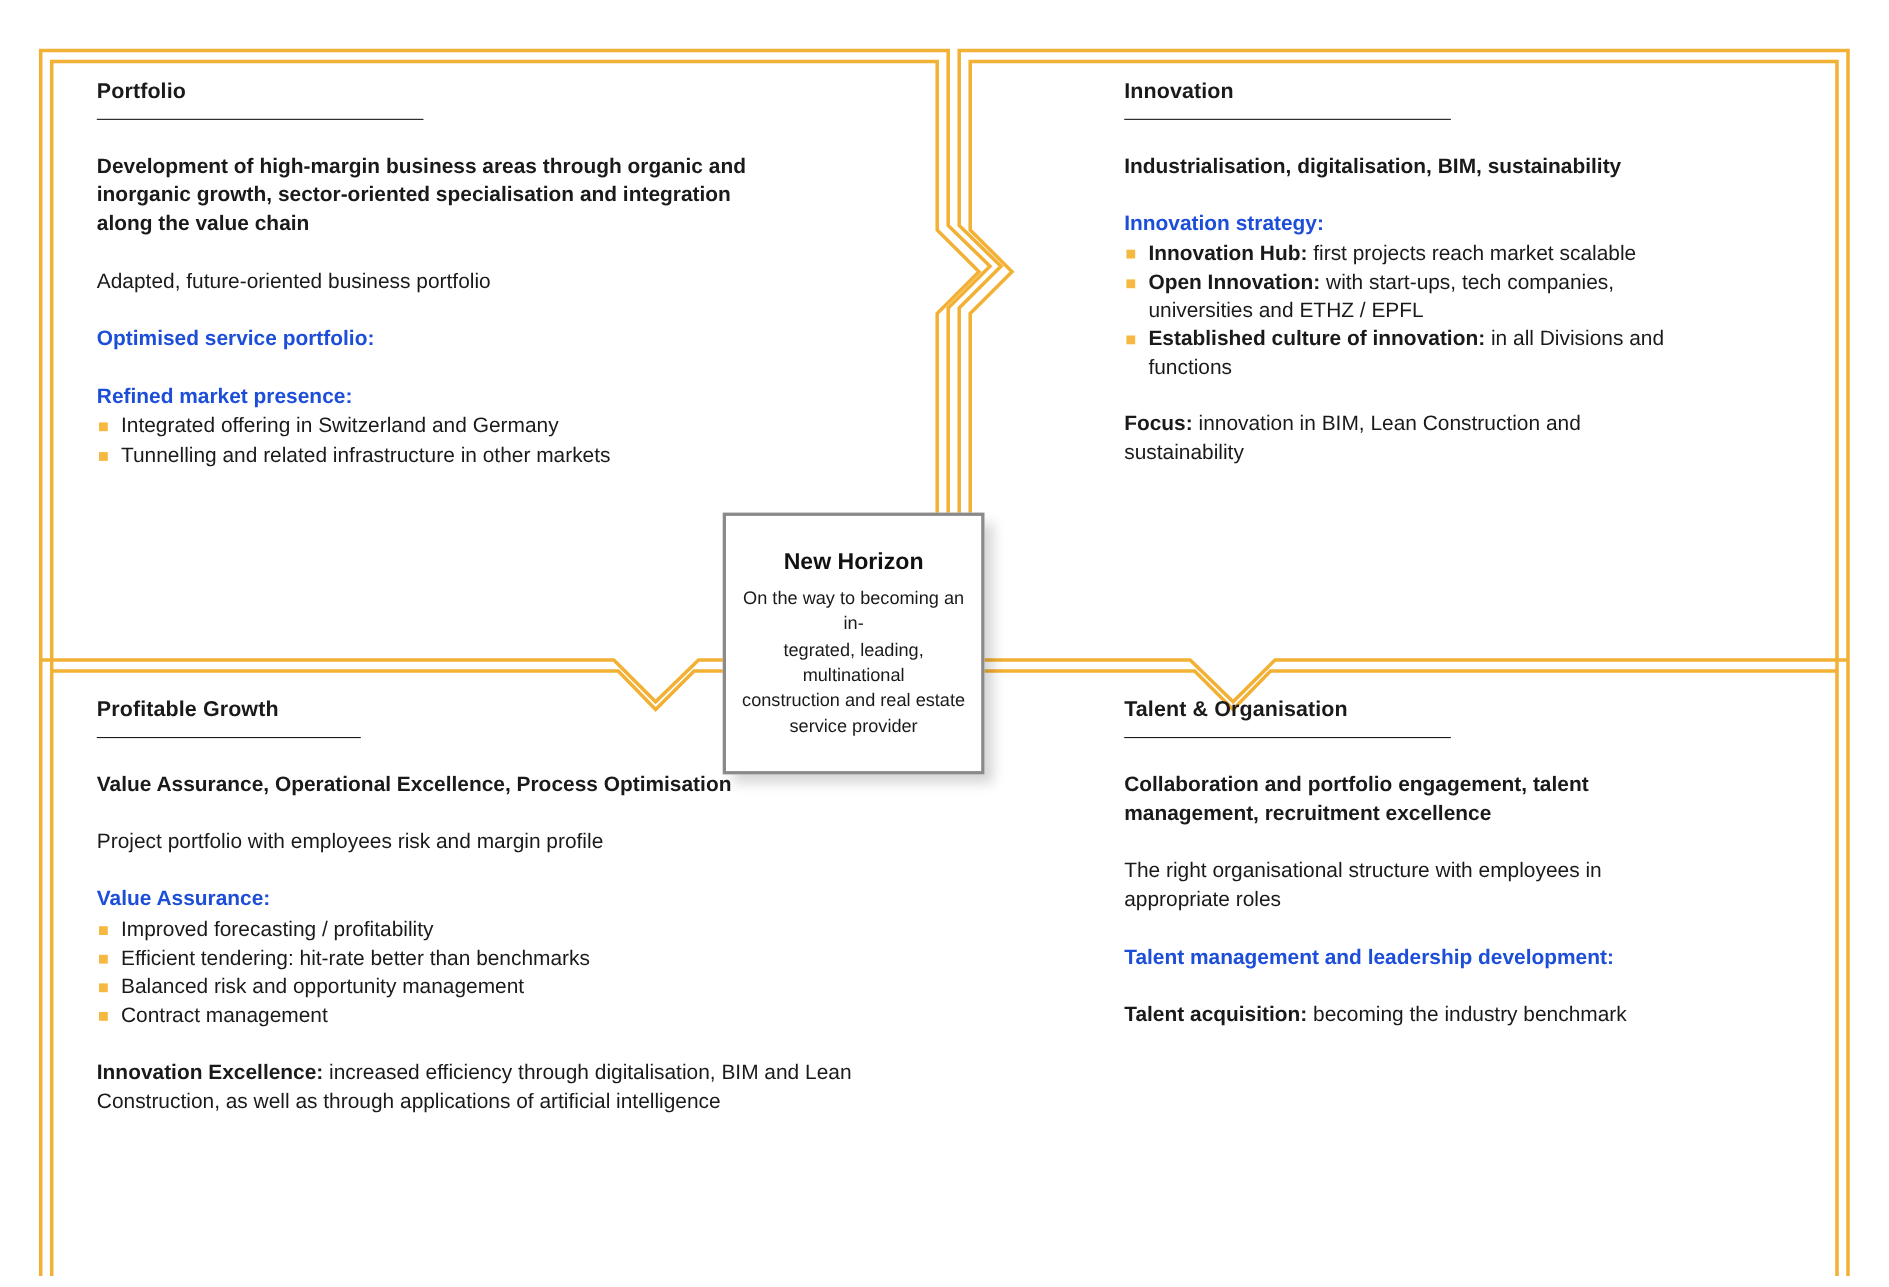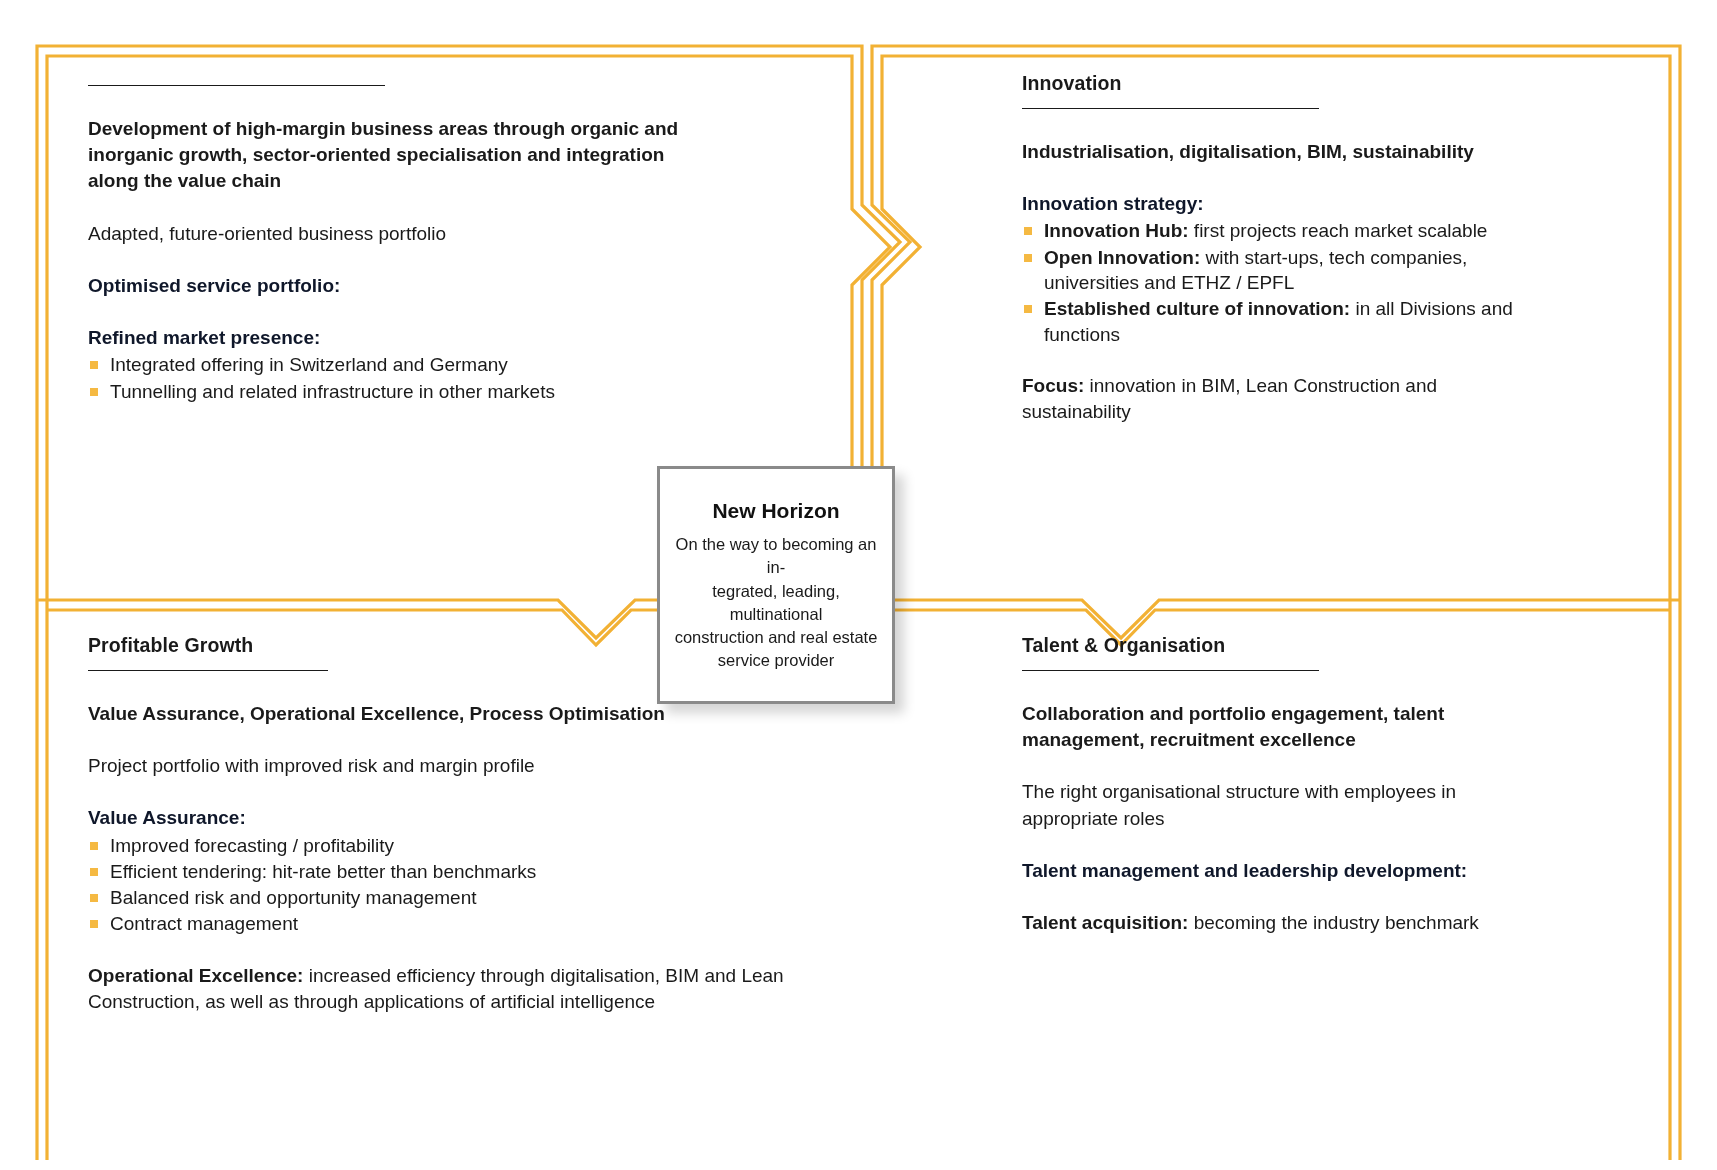--- a/index.html
+++ b/index.html
@@ -64,21 +64,21 @@
   .para {
     font-size: 19px;
     color: #1a1a1a;
     line-height: 1.38;
     margin: 26px 0 0 0;
     font-weight: normal;
   }
   .sub-head {
     font-size: 19px;
     font-weight: bold;
-    color: #0f172a;
+    color: #1d4ed8;
     line-height: 1.38;
     margin: 26px 0 0 0;
   }
   ul.bullets {
     list-style: none;
     margin: 1px 0 0 0;
     padding: 0;
   }
   ul.bullets li {
     position: relative;
@@ -153,20 +153,21 @@
 
       <path d="M 47,1160 L 47,56 L 852,56 L 852,209 L 890,247 L 852,285 L 852,610 L 631,610 L 596,645 L 562,610 L 47,610"></path>
 
       <path d="M 1680,1160 L 1680,46 L 872,46 L 872,205 L 910,242 L 872,280 L 872,600 L 1082,600 L 1121,638 L 1159,600 L 1680,600"></path>
 
       <path d="M 1670,1160 L 1670,56 L 882,56 L 882,209 L 920,247 L 882,285 L 882,610 L 1086,610 L 1121,645 L 1155,610 L 1670,610"></path>
     </g>
   </svg>
 
   <div class="quadrant q-tl">
+    <div class="q-title">Portfolio</div>
     <div class="q-rule rule-tl"></div>
     <div class="q-body">
       <p class="lead">Development of high-margin business areas through organic and inorganic growth, sector-oriented specialisation and integration along the value chain</p>
       <p class="para">Adapted, future-oriented business portfolio</p>
       <p class="sub-head">Optimised service portfolio:</p>
       <p class="sub-head">Refined market presence:</p>
       <ul class="bullets">
         <li>Integrated offering in Switzerland and Germany</li>
         <li>Tunnelling and related infrastructure in other markets</li>
       </ul>
@@ -186,29 +187,29 @@
       </ul>
       <p class="mixed-para"><span class="inline-strong">Focus:</span><span> innovation in BIM, Lean Construction and sustainability</span></p>
     </div>
   </div>
 
   <div class="quadrant q-bl">
     <div class="q-title">Profitable Growth</div>
     <div class="q-rule rule-bl"></div>
     <div class="q-body">
       <p class="lead">Value Assurance, Operational Excellence, Process Optimisation</p>
-      <p class="para">Project portfolio with improved risk and margin profile</p>
+      <p class="para">Project portfolio with employees risk and margin profile</p>
       <p class="sub-head">Value Assurance:</p>
       <ul class="bullets">
         <li>Improved forecasting / profitability</li>
         <li>Efficient tendering: hit-rate better than benchmarks</li>
         <li>Balanced risk and opportunity management</li>
         <li>Contract management</li>
       </ul>
-      <p class="mixed-para"><span class="inline-strong">Operational Excellence:</span><span> increased efficiency through digitalisation, BIM and Lean Construction, as well as through applications of artificial intelligence</span></p>
+      <p class="mixed-para"><span class="inline-strong">Innovation Excellence:</span><span> increased efficiency through digitalisation, BIM and Lean Construction, as well as through applications of artificial intelligence</span></p>
     </div>
   </div>
 
   <div class="quadrant q-br">
     <div class="q-title">Talent &amp; Organisation</div>
     <div class="q-rule rule-br"></div>
     <div class="q-body">
       <p class="lead">Collaboration and portfolio engagement, talent management, recruitment excellence</p>
       <p class="para">The right organisational structure with employees in appropriate roles</p>
       <p class="sub-head">Talent management and leadership development:</p>

